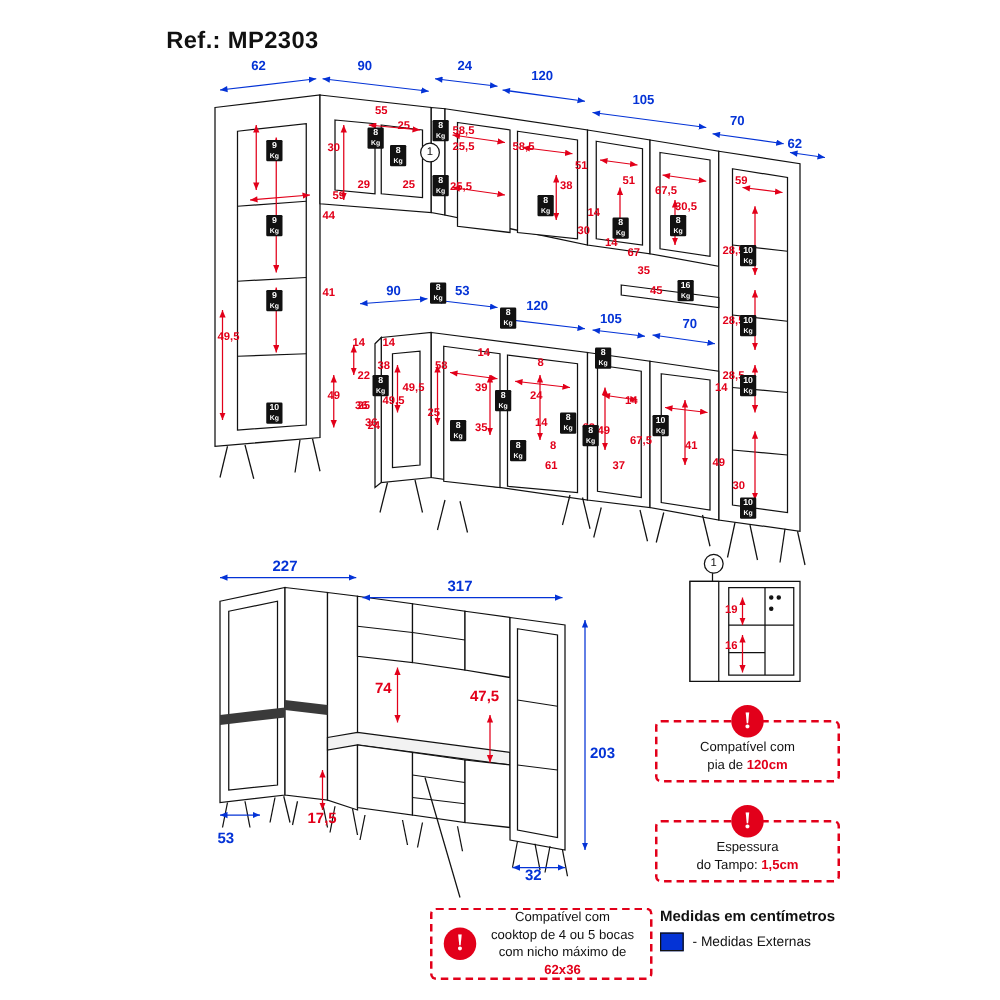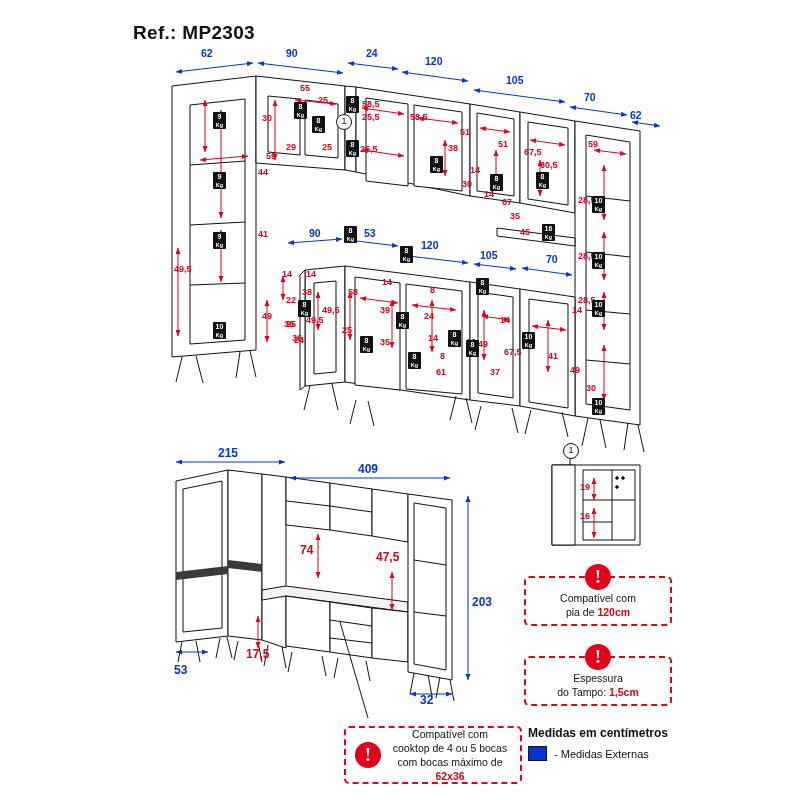--- a/index.html
+++ b/index.html
@@ -359,22 +359,22 @@
   <div class="abs m red" style="left:440px;top:352px">8</div>
   <div class="abs m red" style="left:478px;top:340px">49</div>
   <div class="abs m red" style="left:504px;top:348px">67,5</div>
   <div class="abs m red" style="left:548px;top:352px">41</div>
   <div class="abs m red" style="left:436px;top:368px">61</div>
   <div class="abs m red" style="left:490px;top:368px">37</div>
   <div class="abs m red" style="left:572px;top:306px">14</div>
   <div class="abs m red" style="left:570px;top:366px">49</div>
   <div class="abs m red" style="left:586px;top:384px">30</div>
 
-  <div class="abs m blue big" style="left:218px;top:447px">215</div>
-  <div class="abs m blue big" style="left:358px;top:463px">409</div>
+  <div class="abs m blue big" style="left:218px;top:447px">227</div>
+  <div class="abs m blue big" style="left:358px;top:463px">317</div>
   <div class="abs m red big" style="left:300px;top:544px">74</div>
   <div class="abs m red big" style="left:376px;top:551px">47,5</div>
   <div class="abs m red big" style="left:246px;top:648px">17,5</div>
   <div class="abs m blue big" style="left:174px;top:664px">53</div>
   <div class="abs m blue big" style="left:420px;top:694px">32</div>
   <div class="abs m blue big" style="left:472px;top:596px">203</div>
   <div class="abs m red" style="left:580px;top:483px">19</div>
   <div class="abs m red" style="left:580px;top:512px">16</div>
 
   <div class="abs kg" style="left:213px;top:112px">
@@ -483,21 +483,21 @@
     </div>
 
   <div class="abs circnum" style="left:336px;top:114px">1</div>
   <div class="abs circnum" style="left:563px;top:443px">1</div>
 
   <div class="abs callout" style="left:344px;top:726px;width:178px;height:58px">
     <div class="bang">!</div>
     <div class="txt">
       <span>Compatível com</span><br>
       <span>cooktop de 4 ou 5 bocas</span><br>
-      <span>com bocas máximo de</span>
+      <span>com nicho máximo de</span>
       <b>62x36</b>
     </div>
   </div>
 
   <div class="abs callout" style="left:524px;top:576px;width:148px;height:50px">
     <div class="bang" style="position:absolute;left:50%;top:-14px;transform:translateX(-50%);">!</div>
     <div class="txt" style="margin-top:8px">
       <span>Compatível com</span><br>
       <span>pia de </span><b>120cm</b>
     </div>

